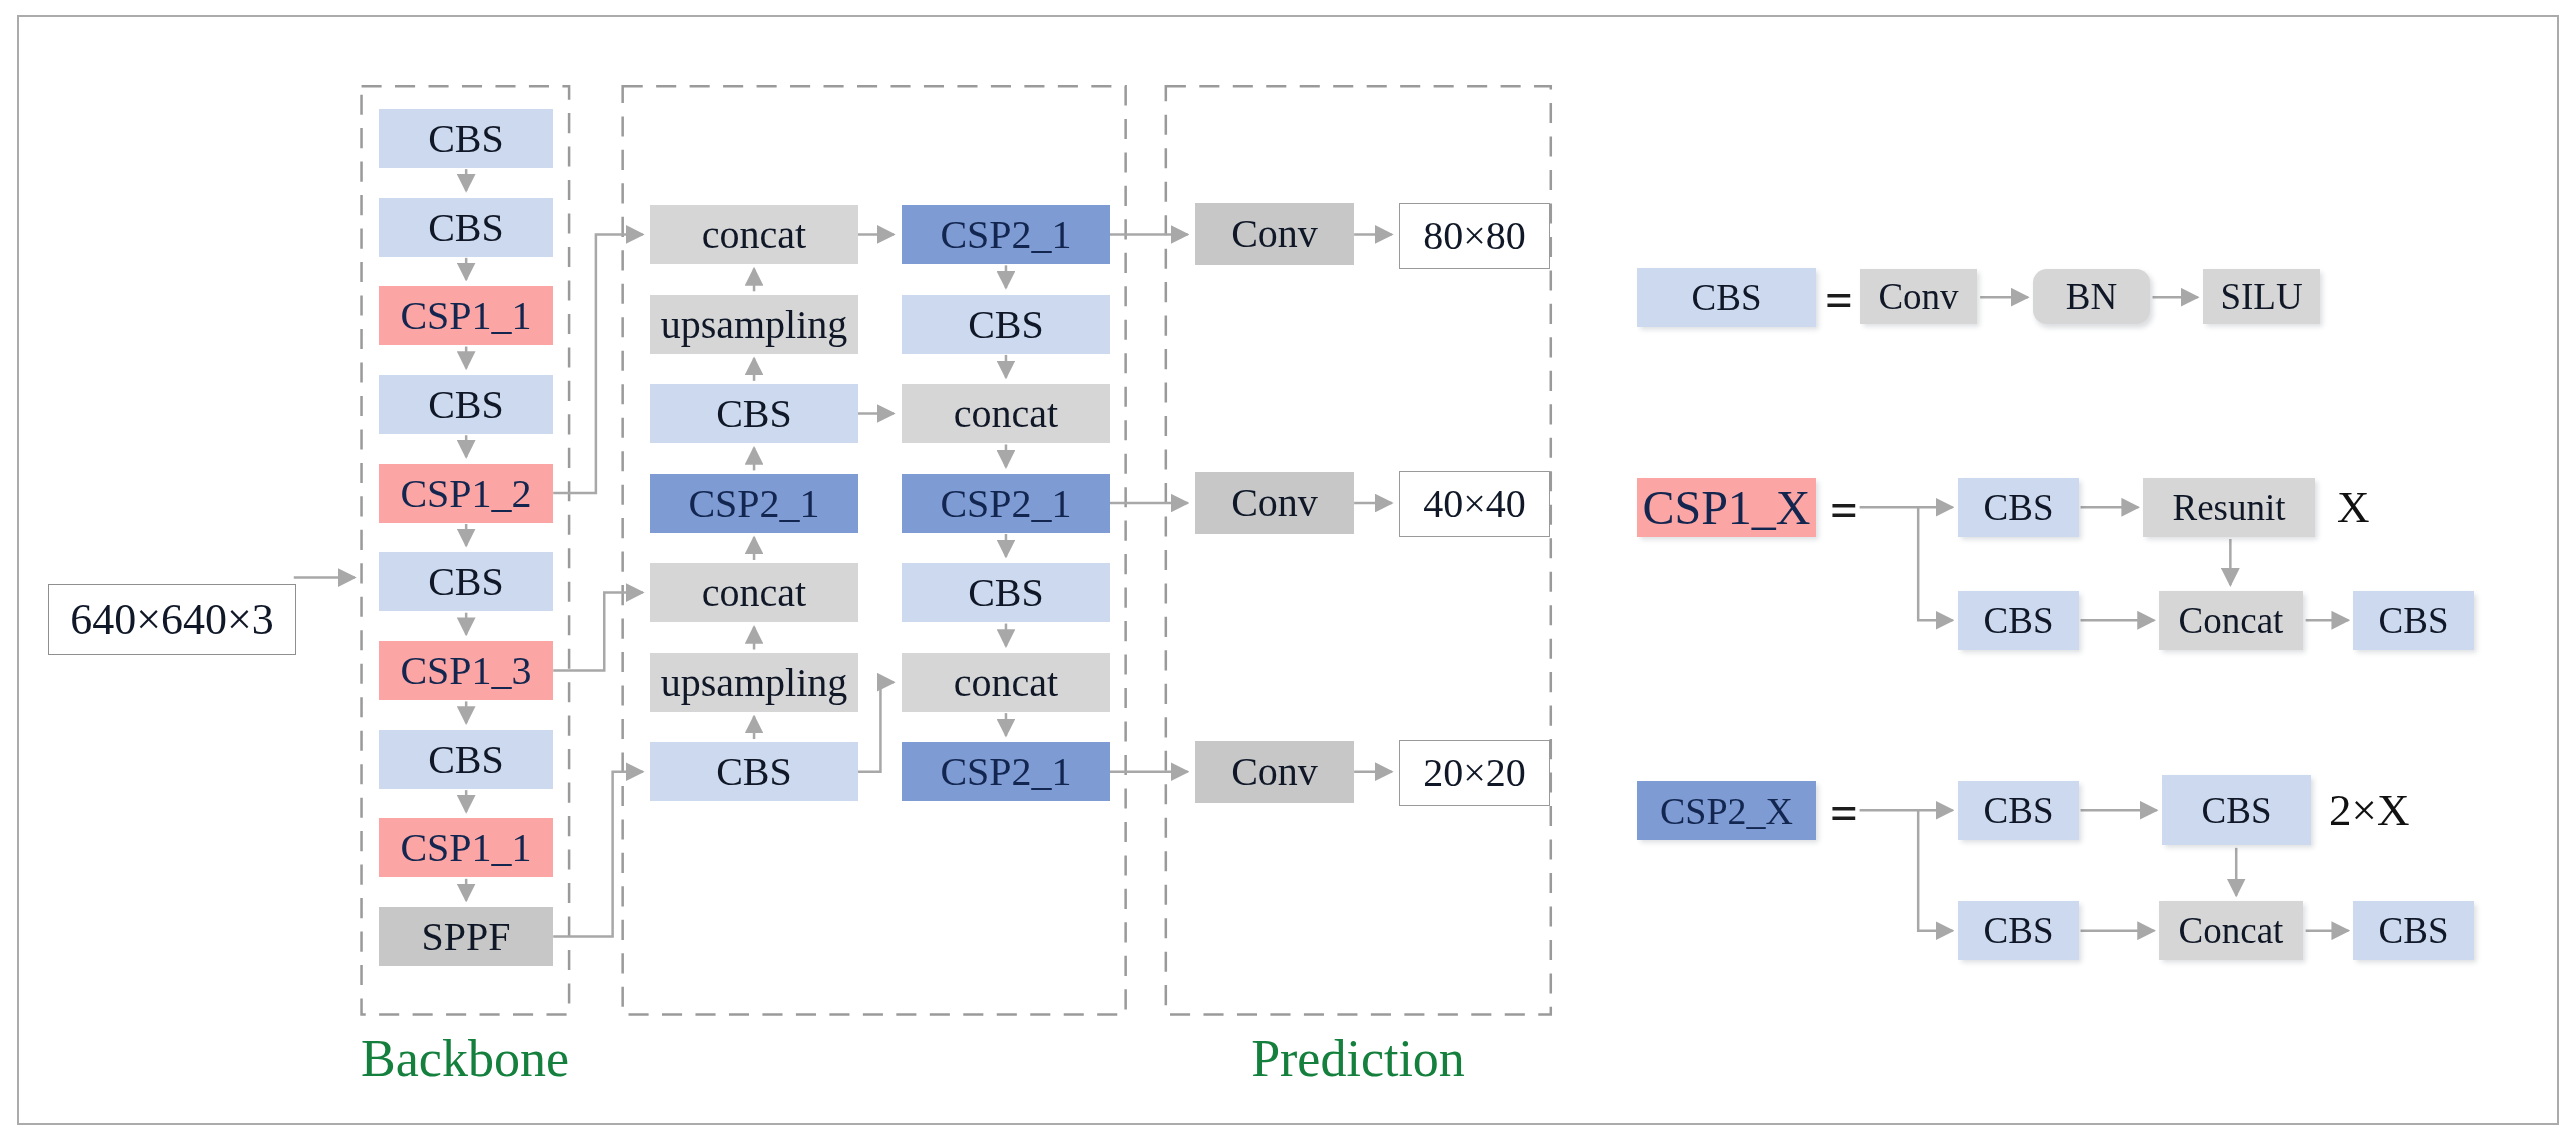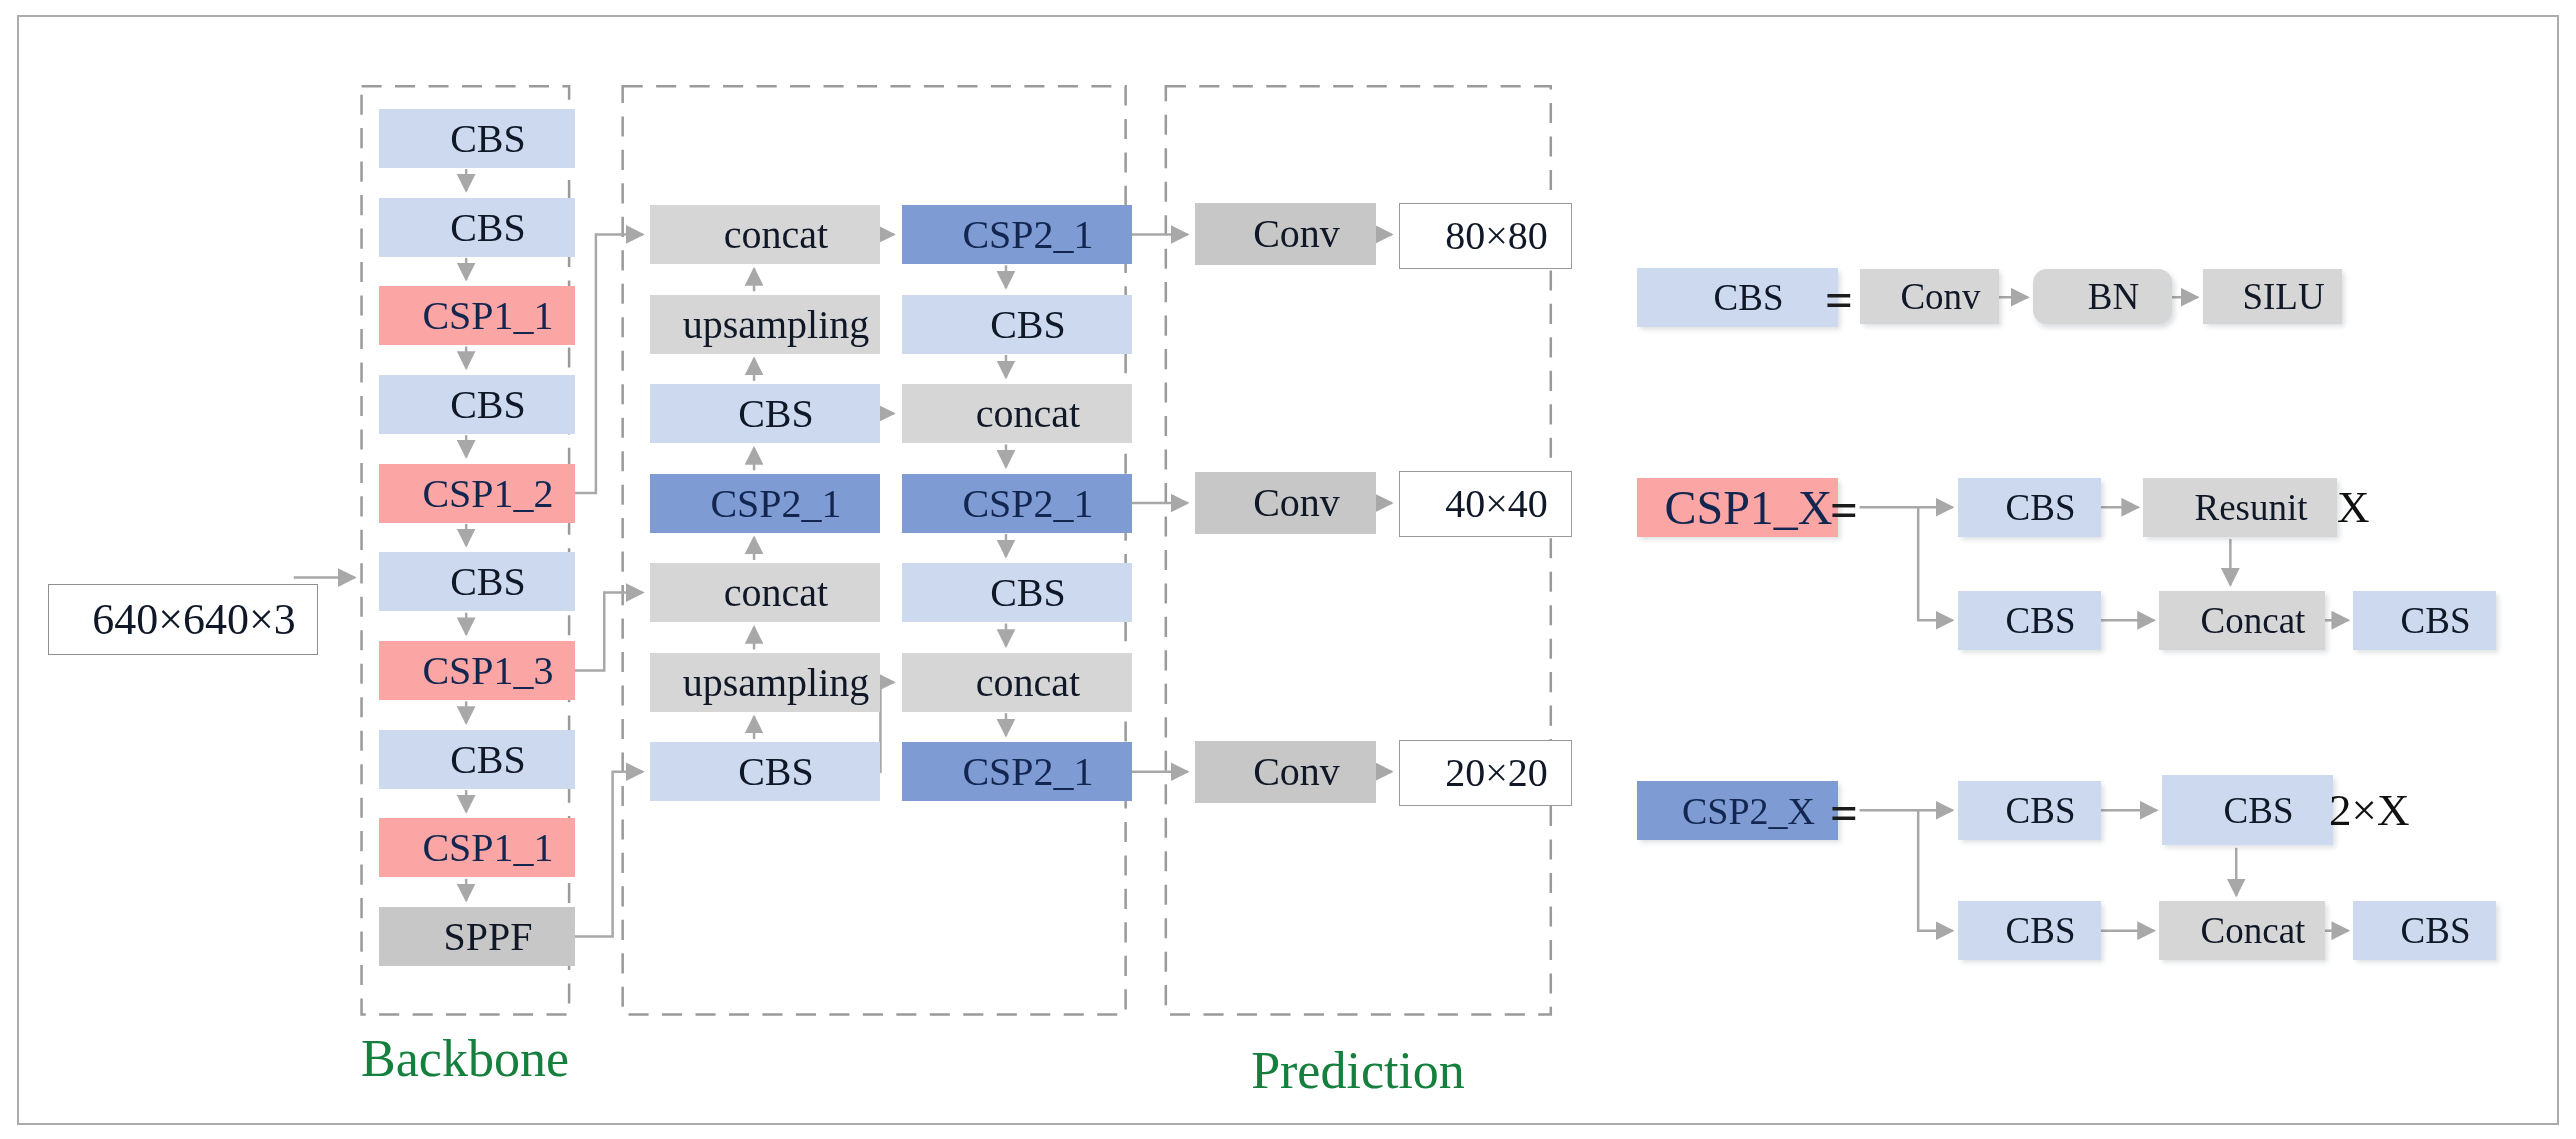--- a/index.html
+++ b/index.html
@@ -7,21 +7,21 @@
     position:relative;width:2576px;height:1140px;background:#ffffff;
     font-family:"Liberation Serif", serif;overflow:hidden;
   }
   .frame{
     position:absolute;left:16.7px;top:15px;right:16.7px;bottom:15px;
     border:2.5px solid #ababab;pointer-events:none;
   }
   svg.overlay{position:absolute;left:0;top:0;width:2576px;height:1140px;}
   .node{
     position:absolute;display:flex;align-items:center;justify-content:center;
-    font-size:40px;color:#101828;line-height:1;white-space:nowrap;padding-left:22px;
+    font-size:40px;color:#101828;line-height:1;white-space:nowrap;
   }
   .b-light{background:#ccd9ee;}
   .b-med{background:#fca5a5;color:#122650;}
   .b-dark{background:#7e9bd3;color:#122650;}
   .b-gray{background:#d6d6d6;}
   .b-conv{background:#c7c7c7;}
   .b-out{background:#ffffff;border:1.7px solid #9a9a9a;}
   .b-input{background:#ffffff;border:1.7px solid #8f8f8f;font-size:44px;margin-top:40px;}
   .shadow{box-shadow:2.5px 3.3px 5px rgba(60,70,90,0.18);}
   .seclabel{
@@ -146,21 +146,21 @@
   <div class="node b-light" style="left:902px;top:563px;width:208px;height:59px;">CBS</div>
   <div class="node b-gray" style="left:902px;top:653px;width:208px;height:59px;">concat</div>
   <div class="node b-dark" style="left:902px;top:742px;width:208px;height:59px;">CSP2_1</div>
 
   <div class="node b-conv" style="left:1195px;top:203px;width:159px;height:62px;">Conv</div>
   <div class="node b-out" style="left:1399px;top:203px;width:149px;height:64px;">80×80</div>
   <div class="node b-conv" style="left:1195px;top:472px;width:159px;height:62px;">Conv</div>
   <div class="node b-out" style="left:1399px;top:471px;width:149px;height:64px;">40×40</div>
   <div class="node b-conv" style="left:1195px;top:741px;width:159px;height:62px;">Conv</div>
   <div class="node b-out" style="left:1399px;top:740px;width:149px;height:64px;">20×20</div>
-  <div class="seclabel" style="left:1224px;top:1029px;margin-top:12px;">Prediction</div>
+  <div class="seclabel" style="left:1224px;top:1029px;">Prediction</div>
 
   <div class="node b-light legend-node shadow" style="left:1637px;top:268px;width:179px;height:59px;">CBS</div>
   <div class="eq" style="left:1814px;top:275px;">=</div>
   <div class="node b-gray legend-node shadow" style="left:1860px;top:269px;width:117px;height:55px;">Conv</div>
   <div class="node b-gray legend-node shadow" style="left:2033px;top:269px;width:117px;height:55px;border-radius:14px;">BN</div>
   <div class="node b-gray legend-node shadow" style="left:2203px;top:269px;width:117px;height:55px;">SILU</div>
 
   <div class="node b-med legend-node shadow" style="left:1637px;top:478px;width:179px;height:59px;font-size:48px;">CSP1_X</div>
   <div class="eq" style="left:1819px;top:485px;">=</div>
   <div class="node b-light legend-node shadow" style="left:1958px;top:478px;width:121px;height:59px;">CBS</div>

